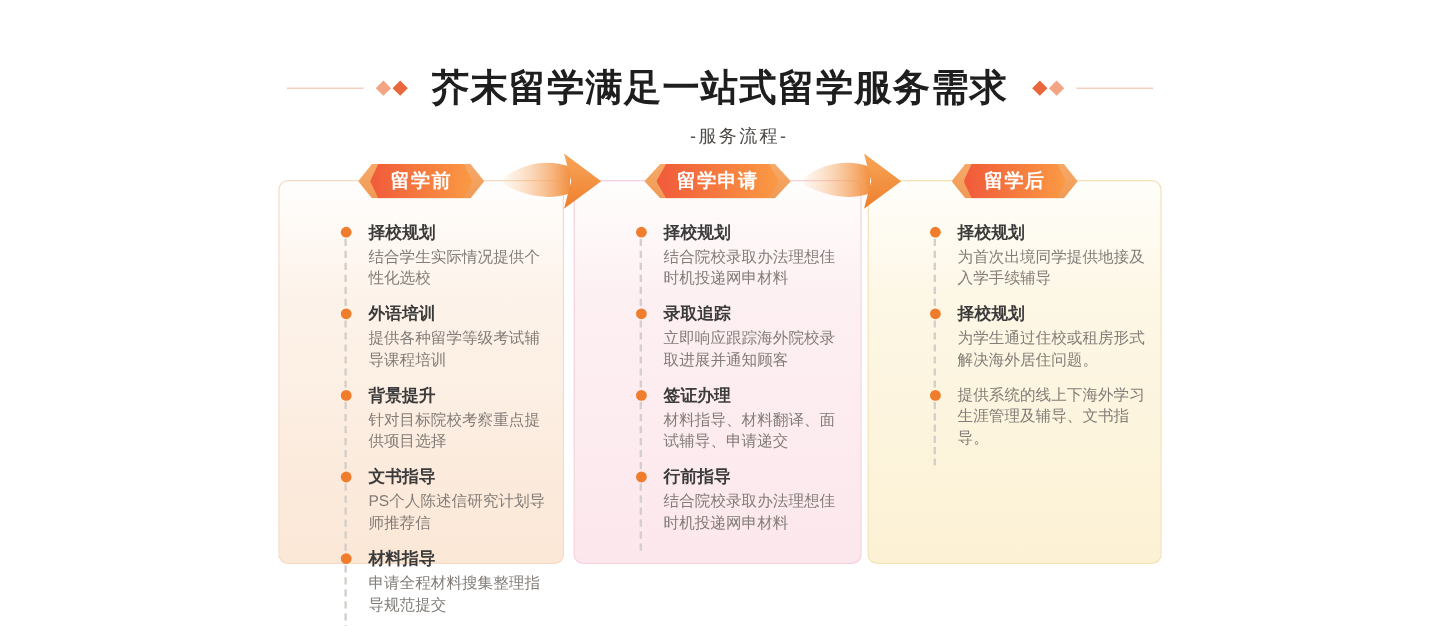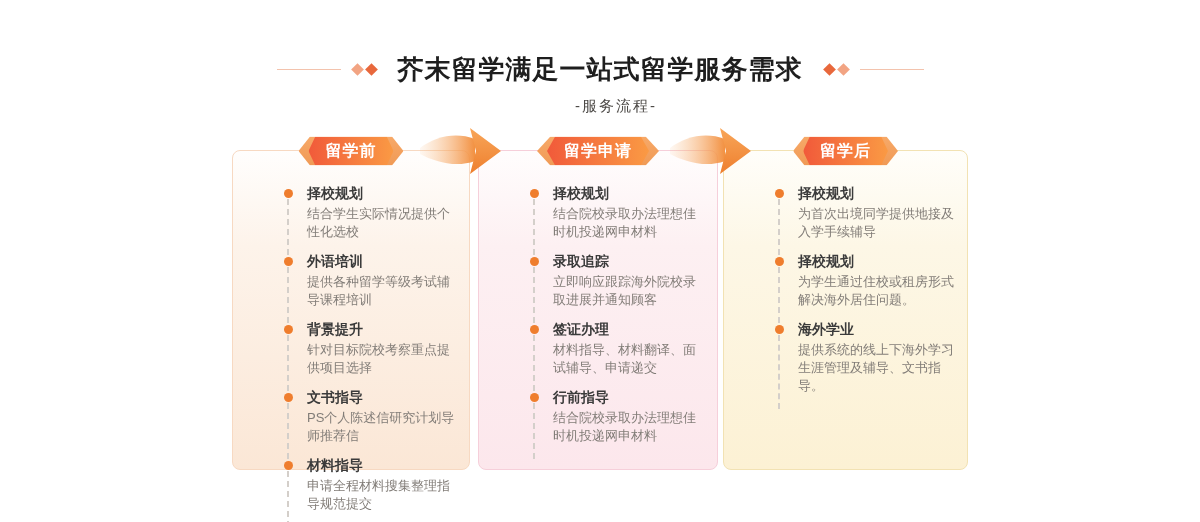--- a/index.html
+++ b/index.html
@@ -10,21 +10,21 @@
   }
 
   
   .header { position:absolute; top:52px; left:0; width:100%; text-align:center; }
   .title-row { display:flex; align-items:center; justify-content:center; }
   .deco-line { width:64px; height:1px; background:var(--deco-line,#f3c3ad); }
   .deco-diamonds { display:flex; gap:5px; margin:0 12px; }
   .diamond { width:9px; height:9px; transform:rotate(45deg); }
   .diamond.dark  { background:var(--deco-dark,#e8683c); }
   .diamond.light { background:var(--deco-light,#f2a483); }
-  .page-title { margin:0 10px; font-size:26px; font-weight:bold; color:var(--title,#1e1e1e); letter-spacing:1px; }
+  .page-title { margin:0 10px; font-size:31px; font-weight:bold; color:var(--title,#1e1e1e); letter-spacing:1px; }
   .page-subtitle { margin-top:10px; font-size:15px; color:var(--subtitle,#4d4a47); letter-spacing:2px;padding-left:32px; }
 
   
   .panels { position:absolute; top:150px; left:232px; display:flex; }
   .panel { position:relative; height:320px; border-radius:8px;padding-left:34px; }
   .panel-0 { width:238px; margin-right:8px;
     background:linear-gradient(180deg,#fffefd 0%,#fdf3ea 30%,#fbe7d6 100%);
     border:1px solid #f7d9c2; }
   .panel-1 { width:240px; margin-right:5px;
     background:linear-gradient(180deg,#fffdfd 0%,#fdf0f2 30%,#fce7ec 100%);
@@ -174,21 +174,20 @@
           <div class="item-title">择校规划</div>
           <div class="item-desc">为首次出境同学提供地接及入学手续辅导</div>
         </li>
         <li class="item">
           <span class="bullet"></span>
           <div class="item-title">择校规划</div>
           <div class="item-desc">为学生通过住校或租房形式解决海外居住问题。</div>
         </li>
         <li class="item">
           <span class="bullet"></span>
-          <div class="item-title">海外学业</div>
           <div class="item-desc">提供系统的线上下海外学习生涯管理及辅导、文书指导。</div>
         </li>
       </ul>
     </section>
 
     <svg class="flow-arrow arrow-0" viewBox="0 0 82 48">
       <path d="M0,21 C16,9 36,5 55,12 L55,34 C36,41 15,35 0,27 Z" fill="url(#tailGrad)"></path>
       <path d="M50,1 L81,24 L50,47 L56,24 Z" fill="url(#headGrad)"></path>
     </svg>
     <svg class="flow-arrow arrow-1" viewBox="0 0 82 48">

